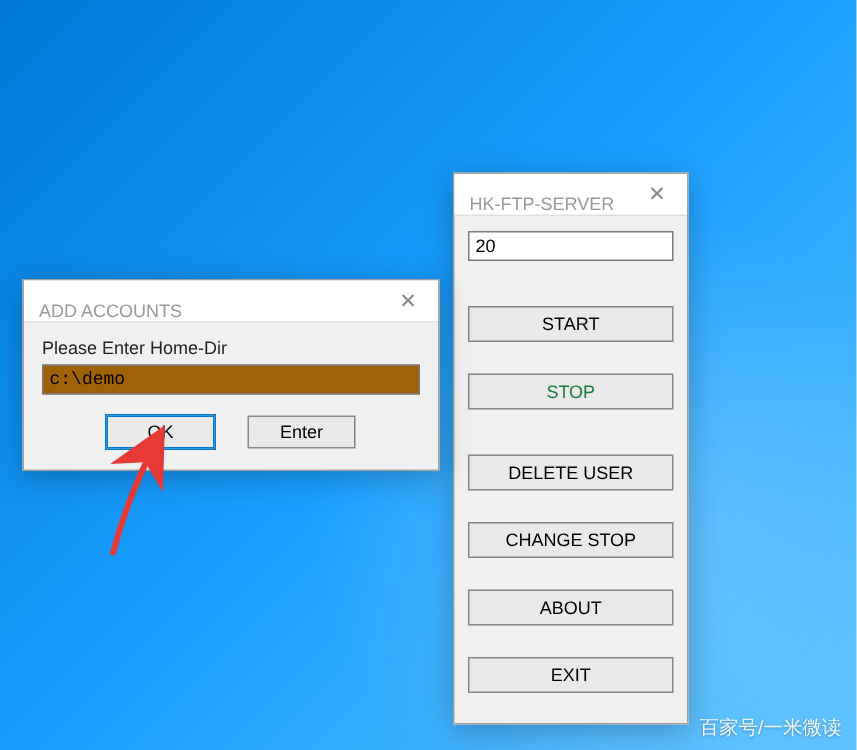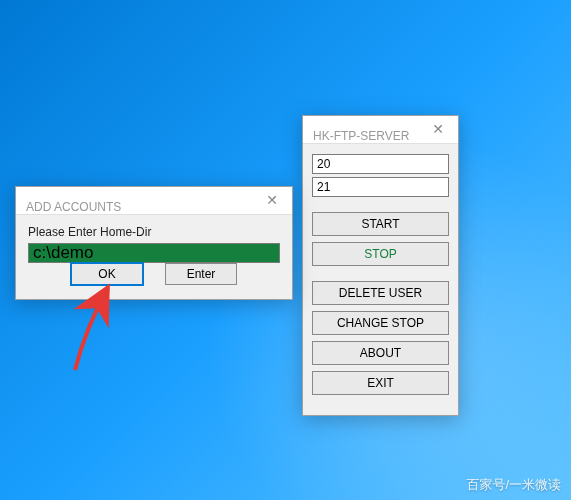--- a/index.html
+++ b/index.html
@@ -53,39 +53,40 @@
       font-size: 12px;
       font-family: inherit;
     }
     .ftp-btn {
       height: 24px;
       border: 1px solid #888;
       background: #e9e9e9;
       font-size: 12px;
       font-family: inherit;
       cursor: pointer;
-      margin-top: 3px;
+      margin-top: 18px;
     }
     .ftp-btn.disabled { color: #15803d; cursor: default; }
     .spacer-sm { height: 6px; }
 
     
     .dialog-window { left: 15px; top: 186px; width: 278px; }
     .dialog-body { padding: 10px 12px 14px; }
     .dialog-label { font-size: 12px; color: #222; margin-bottom: 4px; }
     .dialog-input {
       width: 100%; height: 20px;
       border: 1px solid #7a7a7a;
-      background: #15803d;
+      background: #a16207;
       padding: 0 4px;
-      font-size: 17px;
-      font-family: Liberation Sans, sans-serif;
+      font-size: 12px;
+      font-family: Liberation Mono, monospace;
     }
     .dialog-buttons {
       display: flex; justify-content: center; gap: 22px;
+      margin-top: 14px;
     }
     .dlg-btn {
       width: 72px; height: 22px;
       border: 1px solid #888;
       background: #e9e9e9;
       font-size: 12px;
       font-family: inherit;
       cursor: pointer;
     }
     .dlg-btn.default { border: 1px solid #0078d4; box-shadow: 0 0 0 1px #0078d4; }
@@ -114,21 +115,20 @@
 
 <div class="window ftp-window">
   <div class="titlebar">
     <span>HK-FTP-SERVER</span>
     <div class="close">
       <span>✕</span>
     </div>
   </div>
   <div class="ftp-body">
     <input class="ftp-input" value="20" style="">
-    <input class="ftp-input" value="21" style="">
     <div class="spacer-sm"></div>
     <button class="ftp-btn">START</button>
     <button class="ftp-btn disabled">STOP</button>
     <div class="spacer-sm"></div>
     <button class="ftp-btn">DELETE USER</button>
     <button class="ftp-btn">CHANGE STOP</button>
     <button class="ftp-btn">ABOUT</button>
     <button class="ftp-btn">EXIT</button>
   </div>
 </div>

